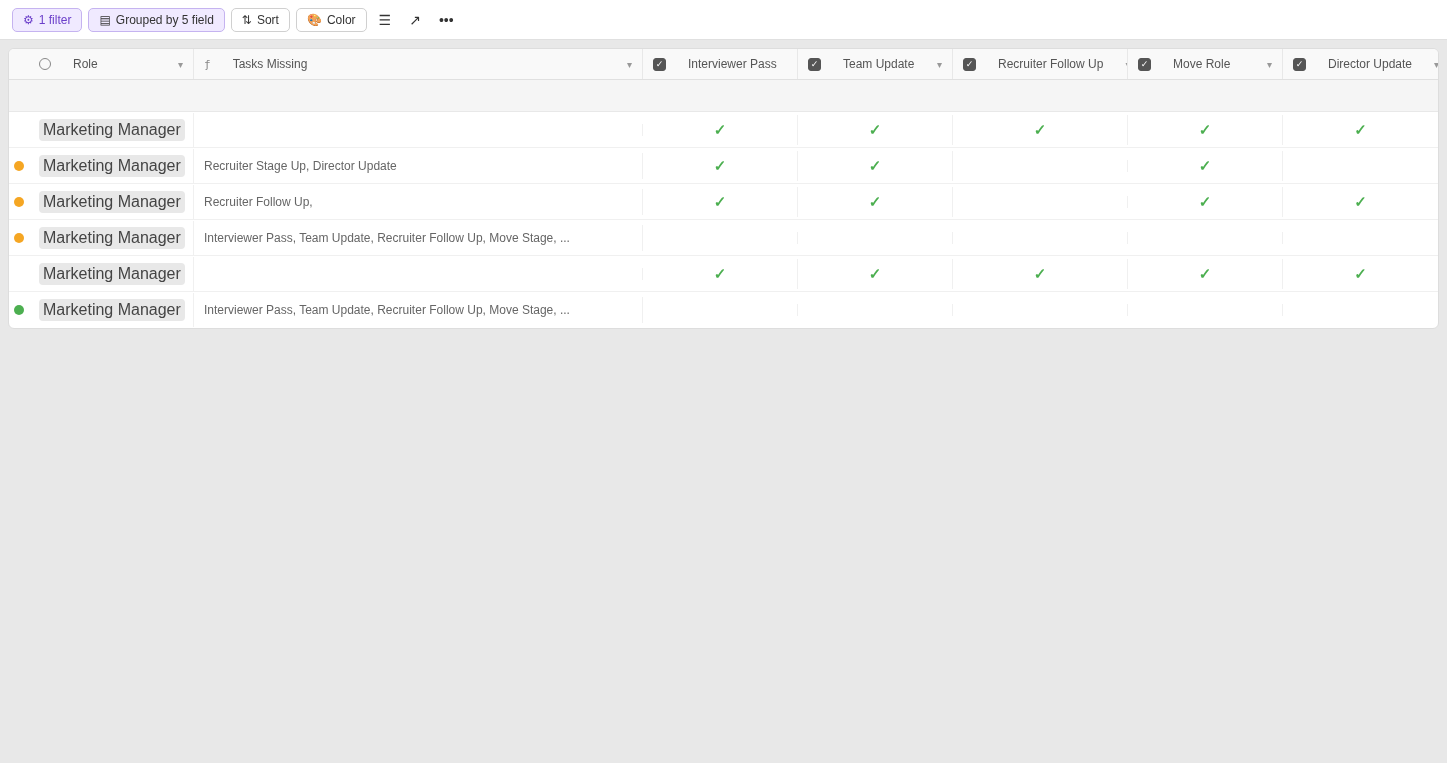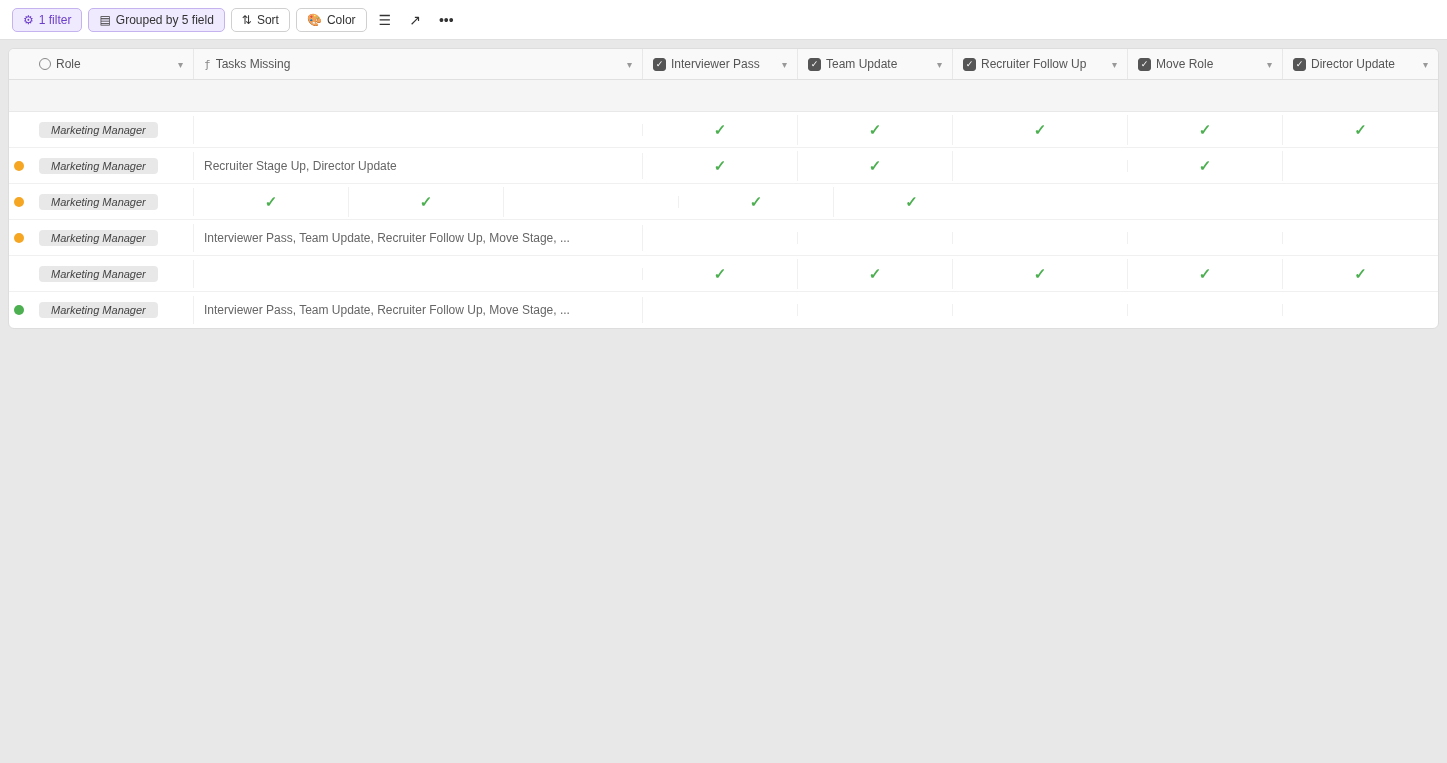--- a/index.html
+++ b/index.html
@@ -53,21 +53,21 @@
       display: flex;
       border-bottom: 1px solid #e0e0e0;
       background: #f9f9f9;
       position: sticky;
       top: 0;
     }
 
     .th {
       display: flex;
       align-items: center;
-      gap: 5px;
+      gap: 22px;
       padding: 8px 10px;
       border-right: 1px solid #e8e8e8;
       font-size: 12px;
       font-weight: 500;
       color: #555;
       white-space: nowrap;
       overflow: hidden;
     }
 
     .th-role { width: 185px; min-width: 185px; }
@@ -118,27 +118,26 @@
 
     .td-role { width: 185px; min-width: 185px; gap: 8px; }
     .td-tasks { flex: 1; min-width: 200px; color: #666; }
     .td-check { width: 155px; min-width: 155px; justify-content: center; }
     .td-check-recruiter { width: 175px; min-width: 175px; justify-content: center; }
     .td-check-move { width: 155px; min-width: 155px; justify-content: center; }
     .td-check-director { width: 155px; min-width: 155px; justify-content: center; }
 
     .role-badge {
       display: inline-block;
-      padding: 2px 12px;
+      padding: 2px 4px;
       border-radius: 4px;
-      font-size: 11px;
+      font-size: 16px;
       font-weight: 500;
       background: #e8e8e8;
       color: #444;
-      font-style: italic;
     }
 
     .status-dot {
       width: 10px;
       height: 10px;
       border-radius: 50%;
       flex-shrink: 0;
     }
 
     .dot-yellow { background: #f5a623; }
@@ -297,20 +296,21 @@
         </div>
         <div class="td td-check-director" style="border-right: none;"></div>
       </div>
       <div class="table-row">
         <div style="width: 20px; min-width: 20px; display: flex; align-items: center; justify-content: center;">
           <div class="status-dot dot-yellow"></div>
         </div>
         <div class="td td-role" style="width: 165px; min-width: 165px;">
           <span class="role-badge">Marketing Manager</span>
         </div>
+        <div class="td td-tasks" style="overflow: hidden; text-overflow: ellipsis; white-space: nowrap;">Recruiter Follow Up,</div>
         <div class="td td-check">
           <span class="check-green">✓</span>
         </div>
         <div class="td td-check">
           <span class="check-green">✓</span>
         </div>
         <div class="td td-check-recruiter"></div>
         <div class="td td-check-move">
           <span class="check-green">✓</span>
         </div>

